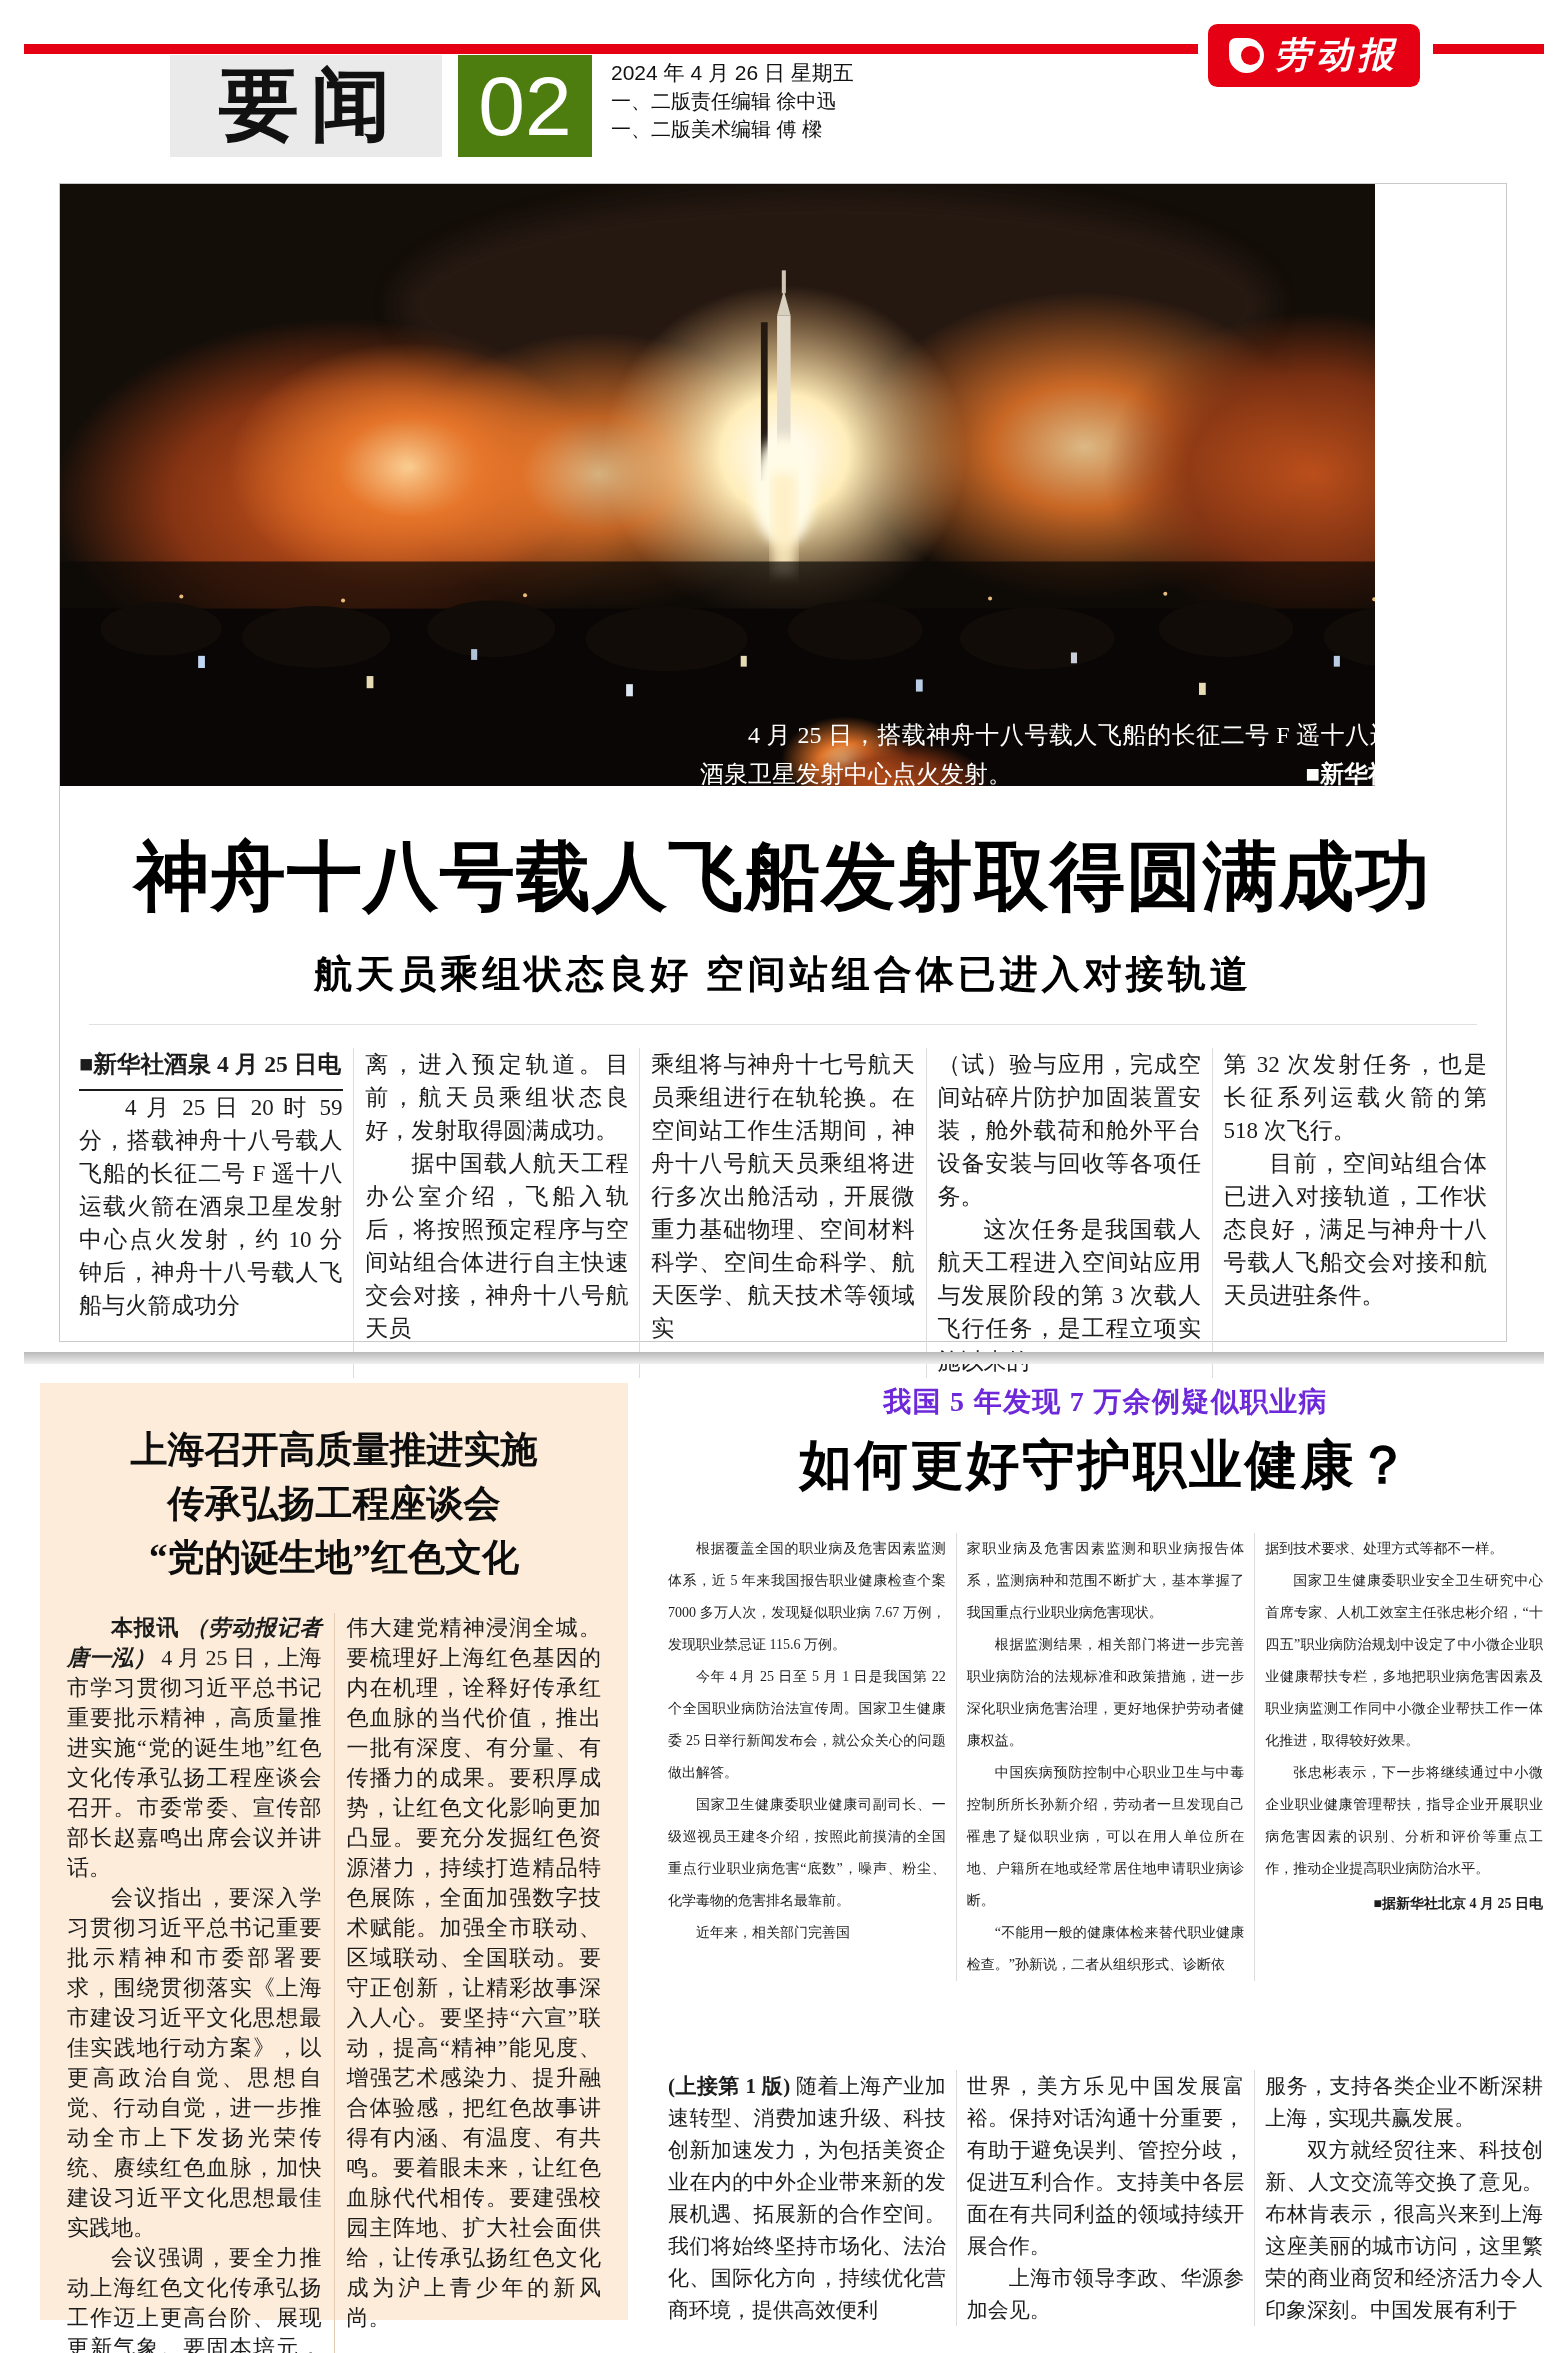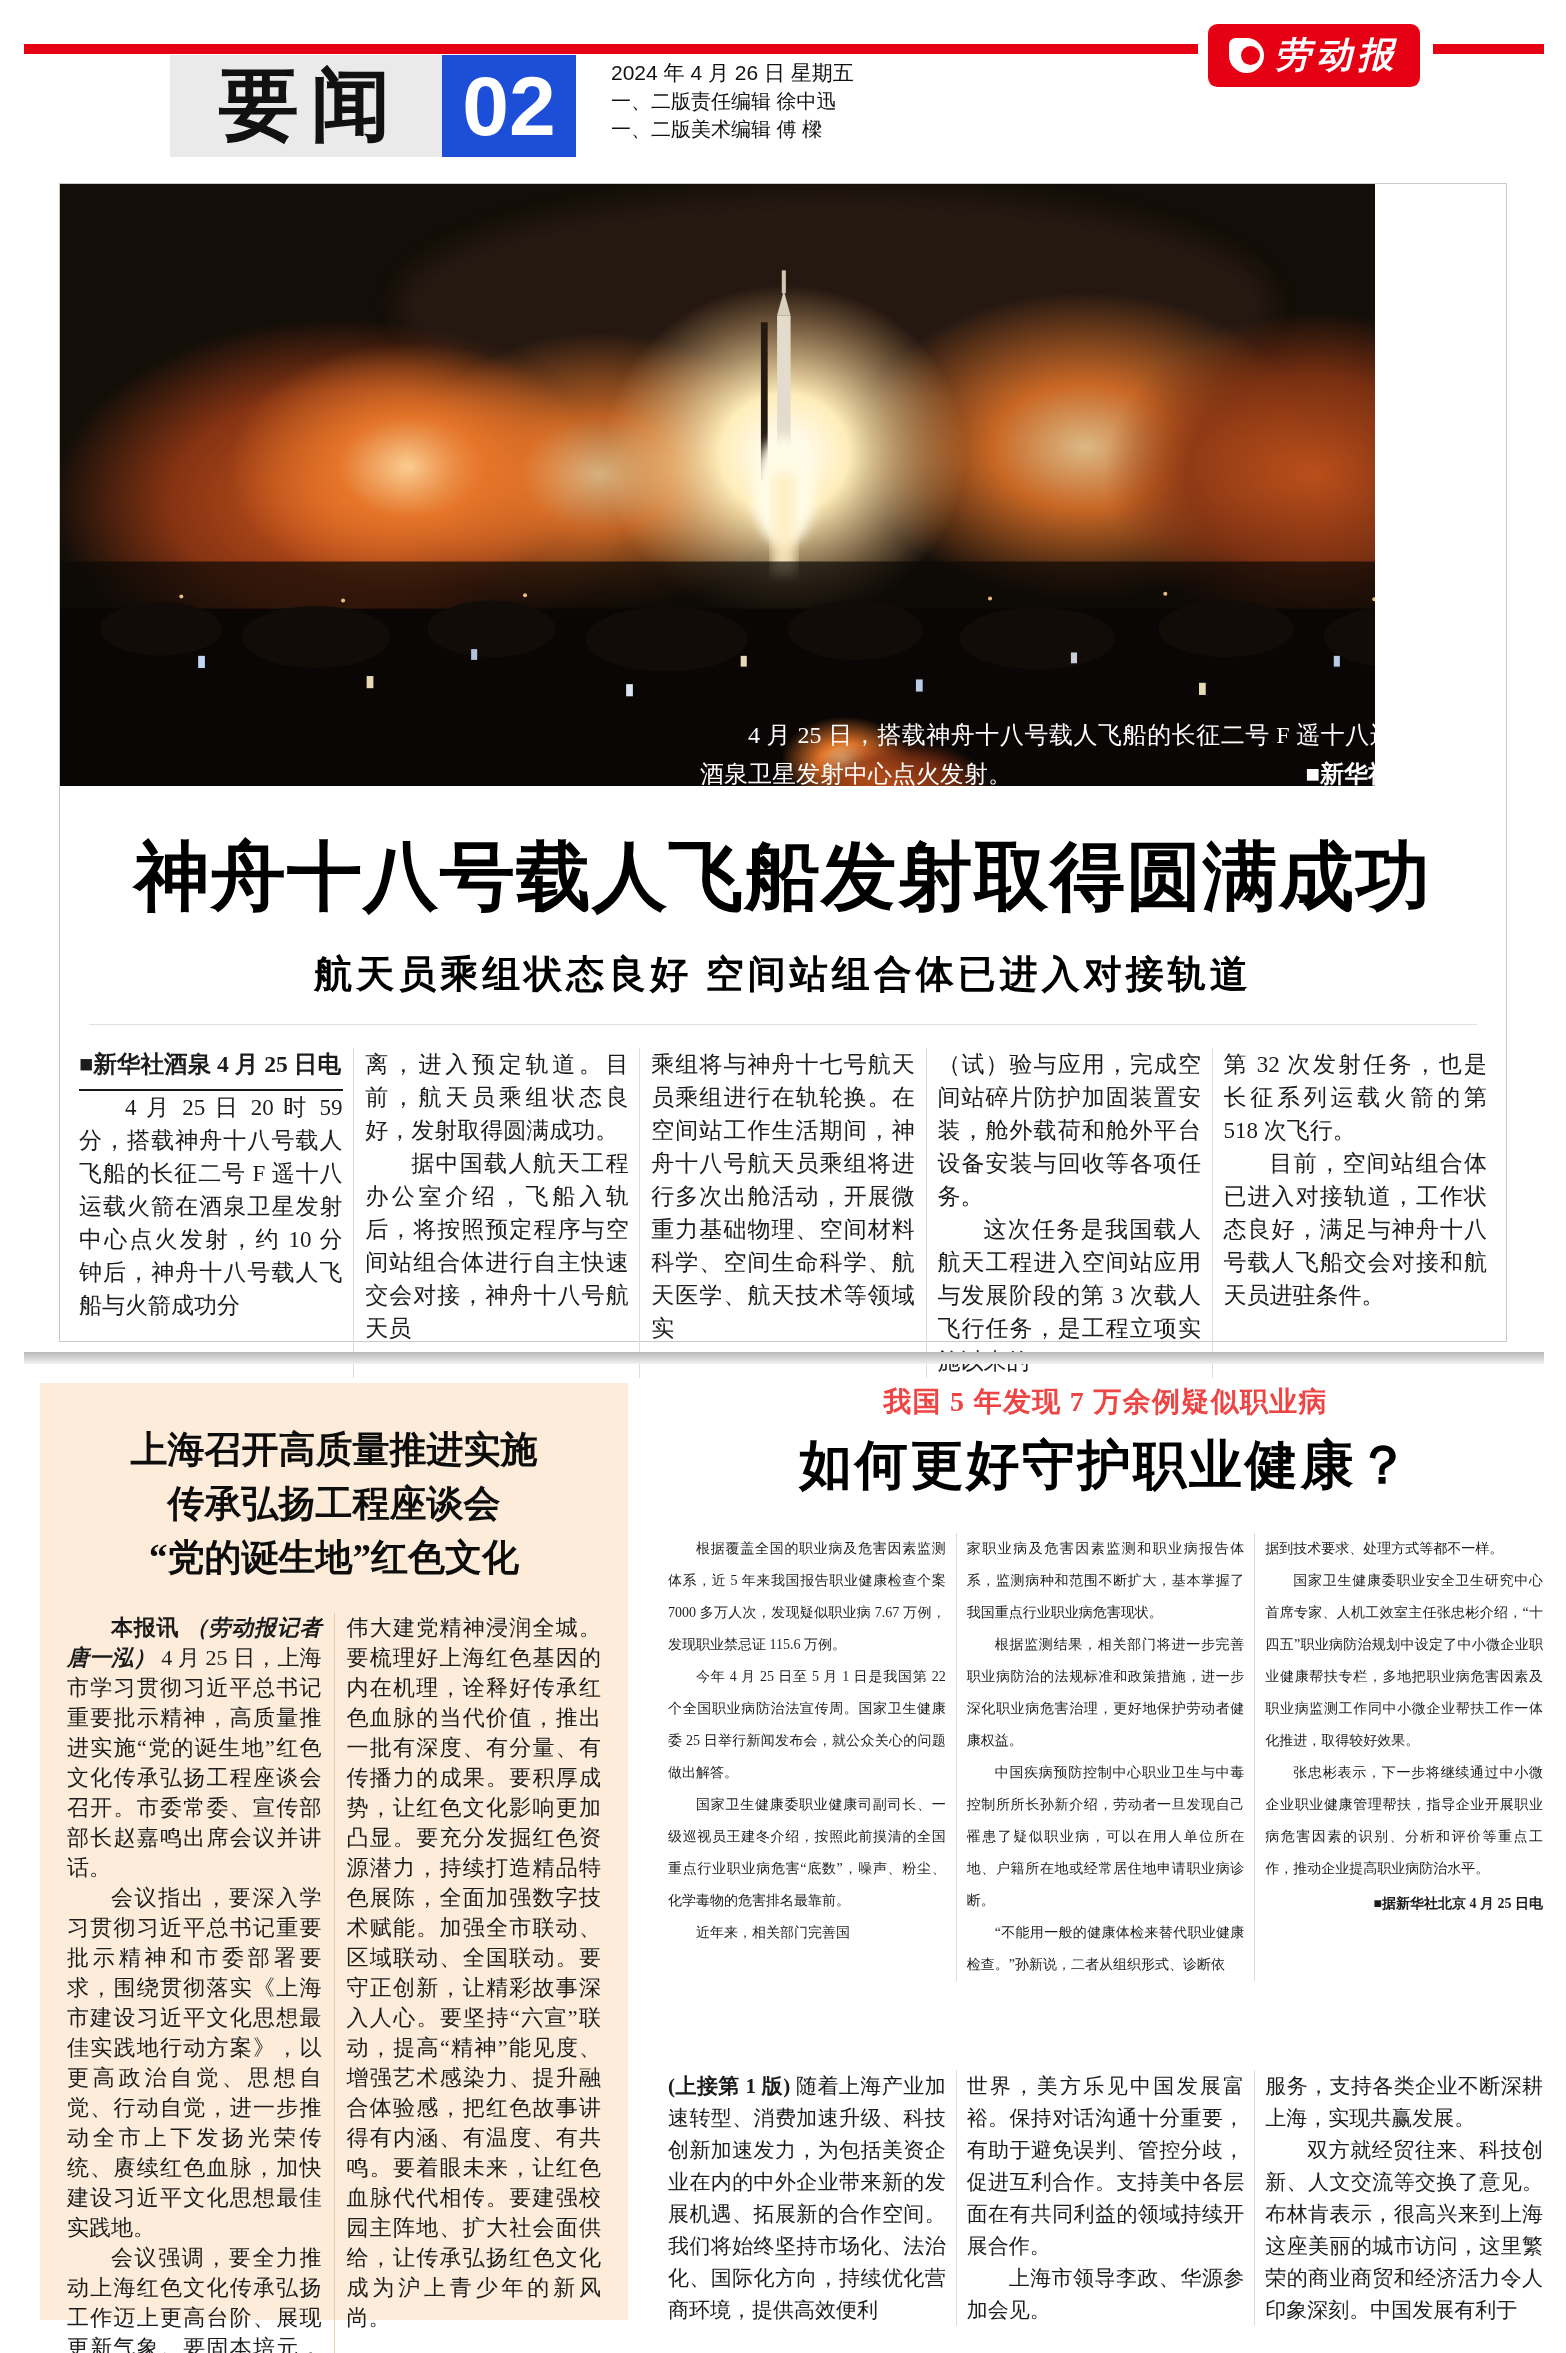--- a/index.html
+++ b/index.html
@@ -23,23 +23,23 @@
     background:#e60014; border-radius:50%; }
   .masthead-title { color:#ffffff; font-size:36px; font-weight:bold;
     font-style:italic; letter-spacing:5.4px; font-family:"Liberation Serif",serif; }
   .section-box {
     position:absolute; left:170px; top:55px; width:272px; height:102px;
     background:#eaeaea; display:flex; align-items:center; justify-content:center;
     font-family:Liberation Serif, serif;
     font-size:80px; font-weight:600; letter-spacing:12px; color:#111; padding-left:9.4px;
   }
   .pagenum-box {
-    position:absolute; left:442px; top:55px; width:134px; height:102px;
-    background:#1d4ed8; color:#ffffff; display:flex; align-items:center; justify-content:center;
-    font-family:"Liberation Sans","DejaVu Sans",sans-serif; font-size:84px; font-weight:700;
+    position:absolute; left:458px; top:55px; width:134px; height:102px;
+    background:#4d7c0f; color:#ffffff; display:flex; align-items:center; justify-content:center;
+    font-family:"Liberation Sans","DejaVu Sans",sans-serif; font-size:84px; font-weight:400;
   }
   .edition-info { position:absolute; left:611px; top:59px; font-size:20px; line-height:28px; color:#111;
     font-family:"Liberation Sans","DejaVu Sans",sans-serif; }
   .edition-info .date { font-size:21px; }
   
   .article-box {
     position:absolute; left:59px; top:183px; width:1448px; height:1159px;
     border:0.7px solid #c9c9c9; background:#fff;
   }
   .photo { position:relative; width:1315px; height:602px; overflow:hidden; background:#120d09; }
@@ -75,21 +75,21 @@
   .pink-cols { display:flex; margin-top:28px; }
   .pink-cols .col { font-size:22px; line-height:30px; padding:0 12px; }
   .pink-cols .col:first-child { padding-left:0; }
   .pink-cols .col:last-child { padding-right:0; }
   .pink-cols .col + .col { border-left:0.7px solid #e4cdb4; }
   .lead-bold { font-weight:bold; }
   .lead-kai { font-weight:bold; font-style:italic; }
   .pink-box p + p, .col p + p { margin-top:0; }
   
   .health { position:absolute; left:668px; top:1383px; width:875px; }
-  .kicker { text-align:center; font-size:28px; font-weight:600; color:#ef4444; letter-spacing:1.3px; }
+  .kicker { text-align:center; font-size:28px; font-weight:600; color:#6d28d9; letter-spacing:1.3px; }
   .health-headline { text-align:center; font-size:53px; font-weight:900; color:#000;
     margin-top:9.4px; letter-spacing:2.7px; }
   .health .cols { padding:31px 0 0 0; }
   .health .col { font-size:14px; line-height:32px; padding:0 10px; }
   .health .col:first-child { padding-left:0; }
   .health .col:last-child { padding-right:0; }
   .byline { display:block; text-align:right; font-weight:bold; margin-top:2.7px; }
   
   .continuation { position:absolute; left:668px; top:2070px; width:875px; }
   .continuation .cols { padding:0; }

